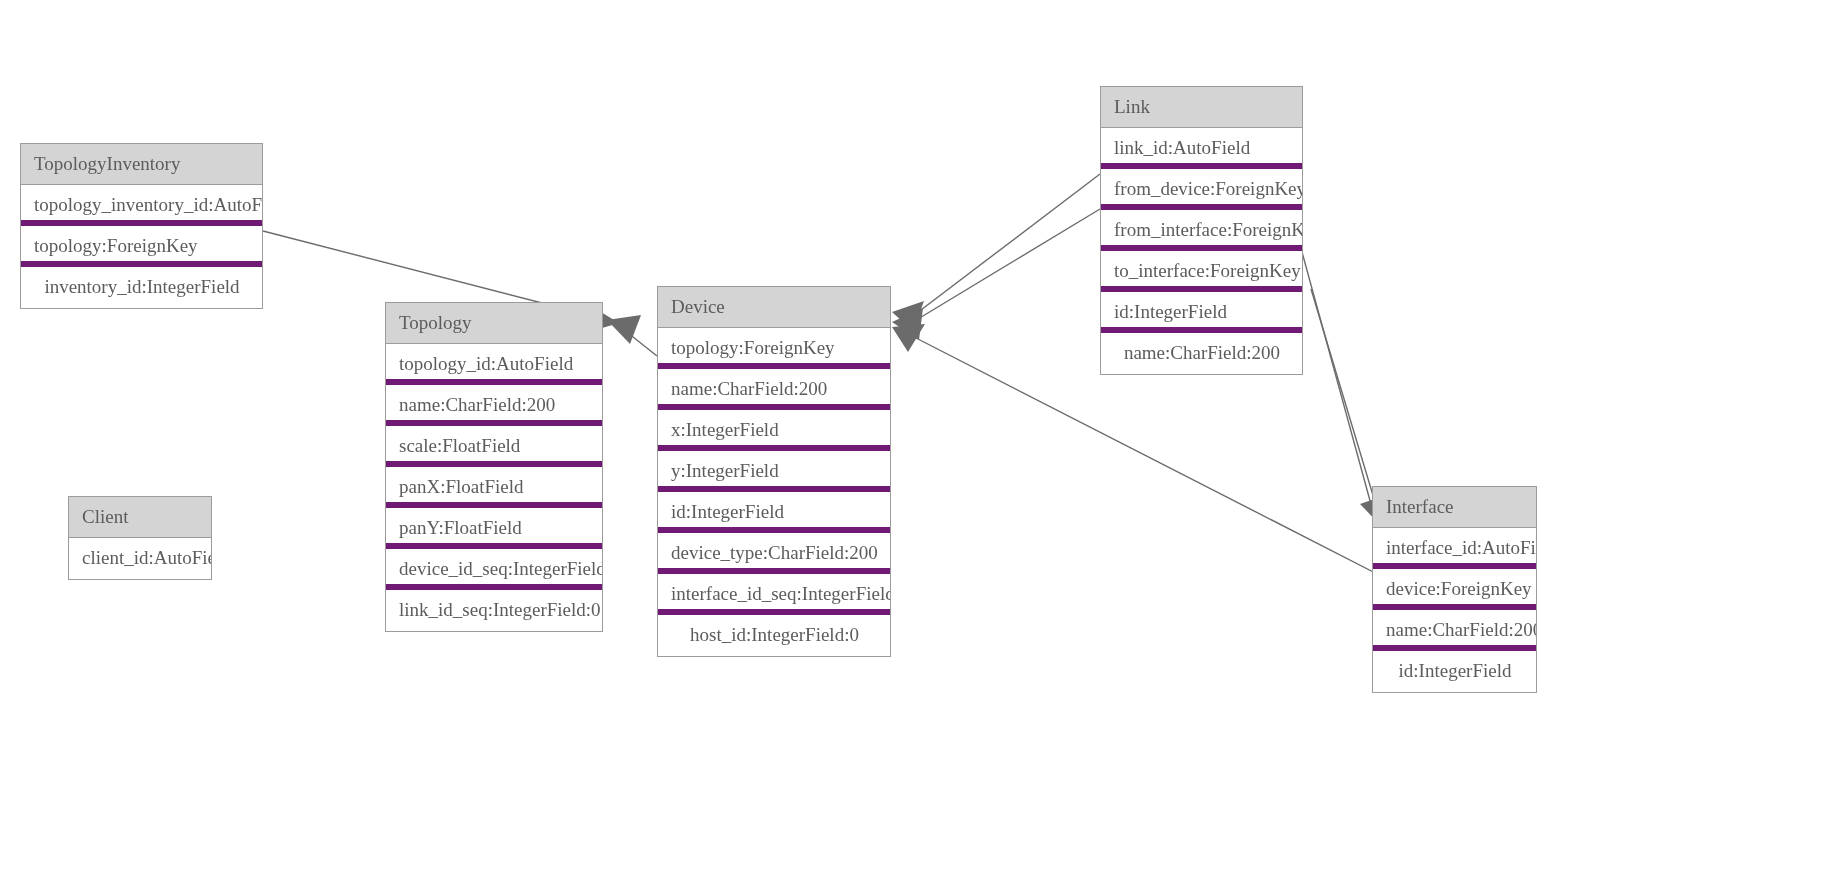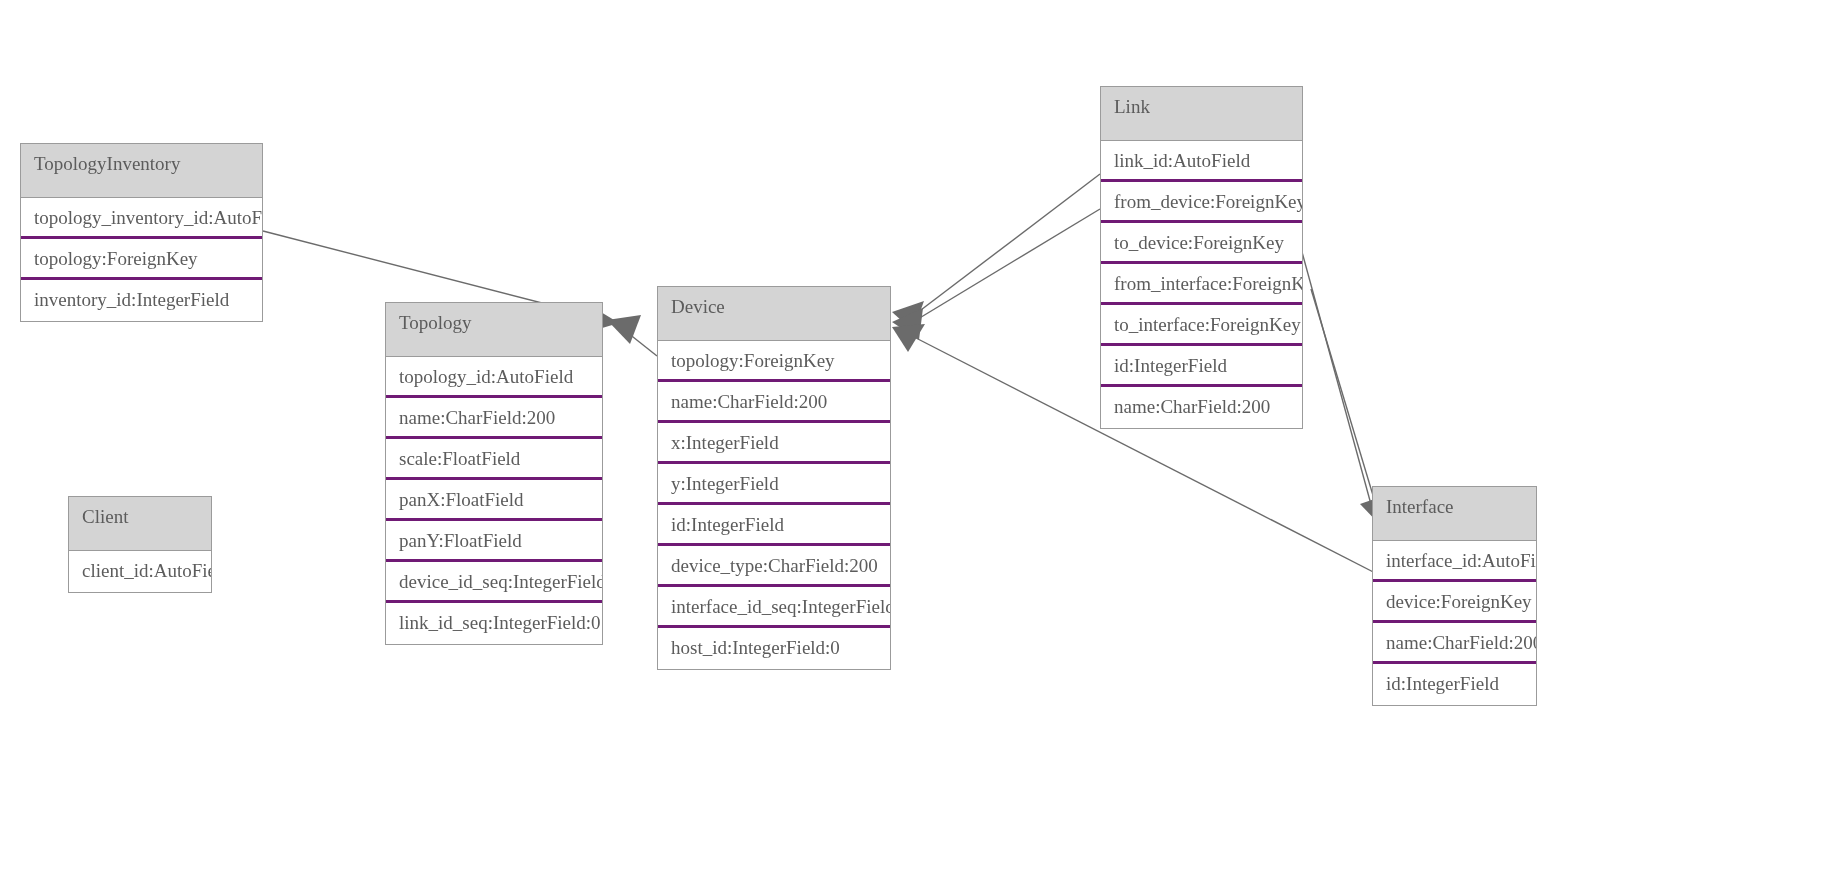--- a/index.html
+++ b/index.html
@@ -30,39 +30,40 @@
     background: #ffffff;
     z-index: 5;
   }
   .entity-title {
     box-sizing: border-box;
     background: #d4d4d4;
     border-bottom: 1px solid #9b9b9b;
     color: #5c5c5c;
     font-size: 19px;
     line-height: 40px;
-    height: 54px;
+    height: 41px;
     padding: 0 0 8px 13px;
     white-space: nowrap;
     overflow: hidden;
   }
   .entity-field {
     box-sizing: border-box;
-    border-bottom: 3px solid #701a75;
+    border-bottom: 6px solid #701a75;
     color: #5c5c5c;
     font-size: 19px;
     line-height: 40px;
     height: 41px;
     padding: 0 12px 0 13px;
     white-space: nowrap;
     overflow: hidden;
     background: #ffffff;
   }
   .entity-field:last-child {
     border-bottom: none;
+    text-align: center;
   }
 </style>
 </head>
 <body>
 
 <div id="canvas">
 
   <svg id="edge-layer" width="1824" height="874" viewBox="0 0 1824 874" xmlns="http://www.w3.org/2000/svg">
 
     <g>
@@ -133,21 +134,20 @@
     <div class="entity-field">id:IntegerField</div>
     <div class="entity-field">device_type:CharField:200</div>
     <div class="entity-field">interface_id_seq:IntegerField:0</div>
     <div class="entity-field">host_id:IntegerField:0</div>
   </div>
 
   <div class="entity" style="left:1100px; top:86px; width:203px;">
     <div class="entity-title">Link</div>
     <div class="entity-field">link_id:AutoField</div>
     <div class="entity-field">from_device:ForeignKey</div>
-    <div class="entity-field">to_device:ForeignKey</div>
     <div class="entity-field">from_interface:ForeignKey</div>
     <div class="entity-field">to_interface:ForeignKey</div>
     <div class="entity-field">id:IntegerField</div>
     <div class="entity-field">name:CharField:200</div>
   </div>
 
   <div class="entity" style="left:1372px; top:486px; width:165px;">
     <div class="entity-title">Interface</div>
     <div class="entity-field">interface_id:AutoField</div>
     <div class="entity-field">device:ForeignKey</div>

